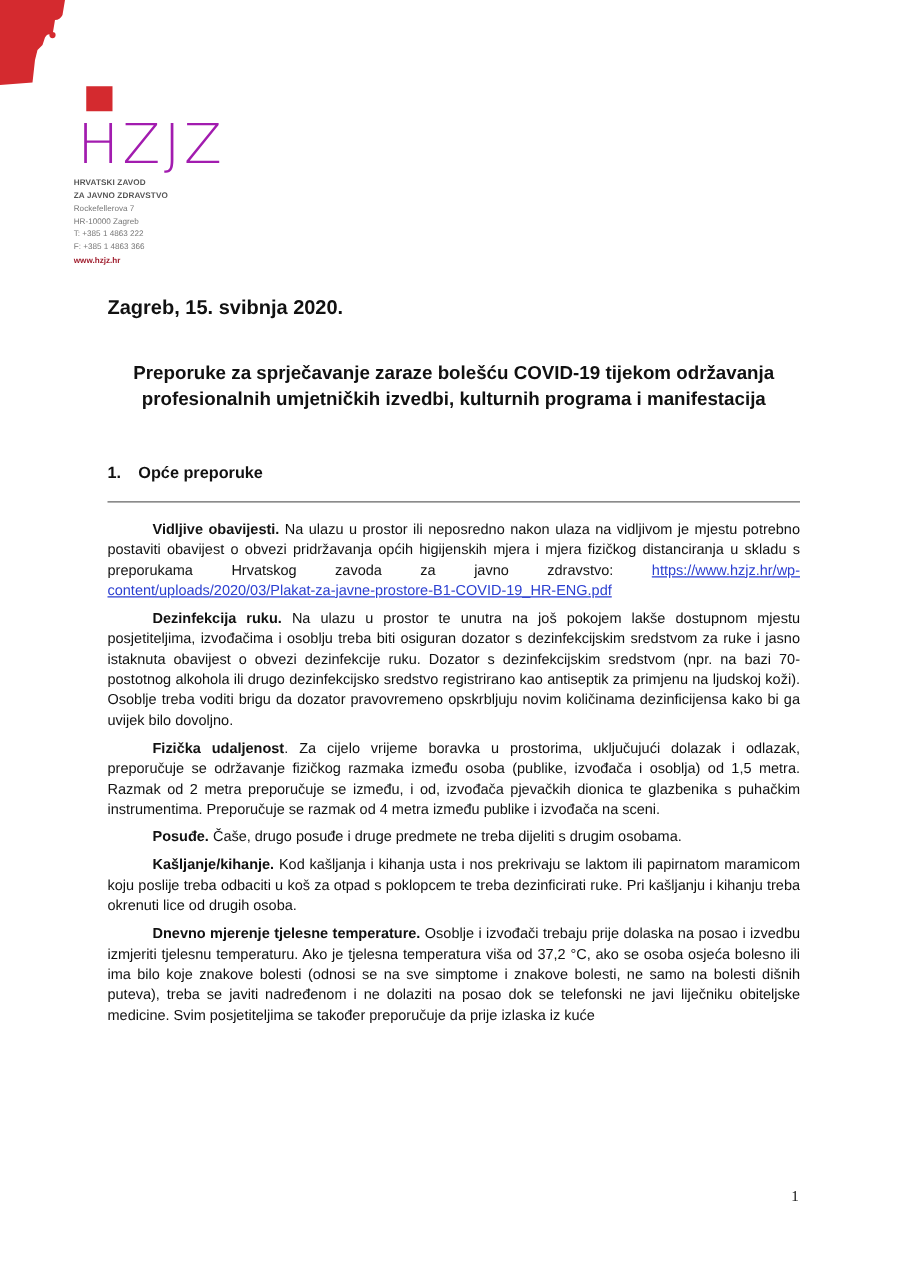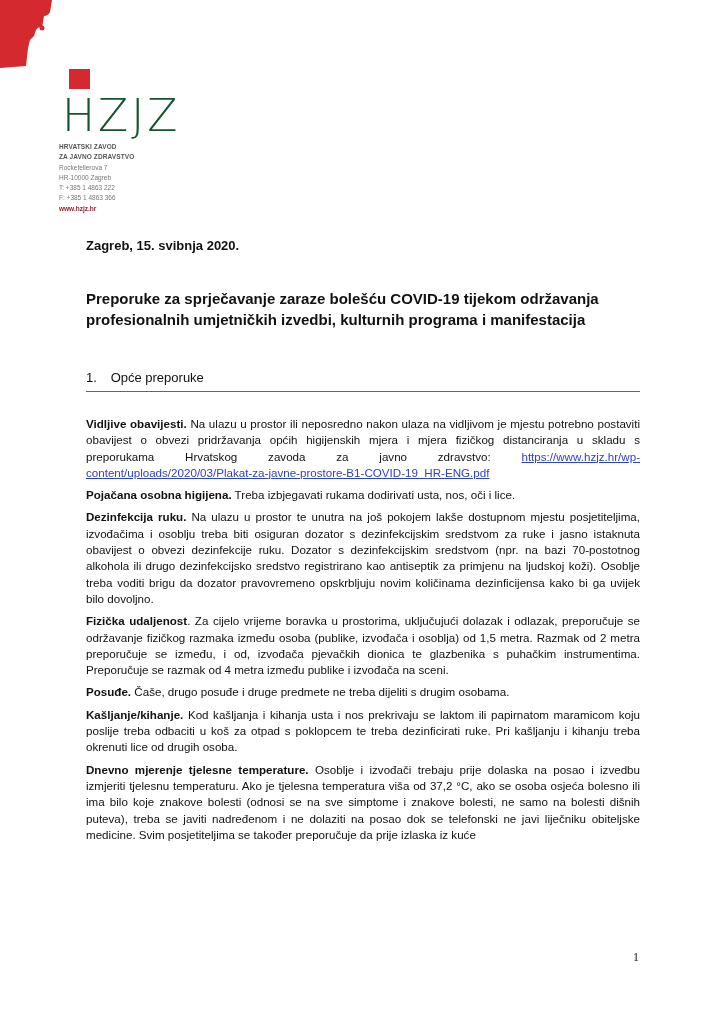--- a/index.html
+++ b/index.html
@@ -4,38 +4,38 @@
 <style>
   html, body { margin: 0; padding: 0; }
   body {
     width: 724px; height: 1024px; background: #ffffff; position: relative; overflow: hidden;
     font-family: "Liberation Sans", sans-serif; color: #111;
   }
   .corner-graphic { position: absolute; left: 0; top: 0; width: 70px; height: 68px; }
   .logo-square { position: absolute; left: 69px; top: 69px; width: 21px; height: 20px; background: #d42a2f; }
   .logo-text {
     position: absolute; left: 62px; top: 94px; font-size: 44px; letter-spacing: 3px;
-    font-family: "DejaVu Sans", sans-serif; font-weight: 300; color: #14532d; line-height: 44px;
+    font-family: "DejaVu Sans", sans-serif; font-weight: 300; color: #a21caf; line-height: 44px;
   }
   .org-block { position: absolute; left: 59px; top: 142px; font-size: 6.5px; line-height: 10.3px; color: #777; }
   .org-block .org-name { color: #555; font-weight: bold; letter-spacing: 0.1px; }
   .org-block .org-web { color: #a01e2e; font-weight: bold; }
-  .date { position: absolute; left: 86px; top: 238px; font-size: 13px; font-weight: bold; }
+  .date { position: absolute; left: 86px; top: 238px; font-size: 16px; font-weight: bold; }
   .title {
-    position: absolute; left: 86px; top: 288px; width: 554px; text-align: left;
+    position: absolute; left: 86px; top: 288px; width: 554px; text-align: center;
     font-size: 15px; font-weight: bold; line-height: 21px;
   }
   .section-heading {
-    position: absolute; left: 86px; top: 370px; width: 554px; font-size: 13px; font-weight: normal;
-    border-bottom: 1.5px solid #666; padding-bottom: 6px;
+    position: absolute; left: 86px; top: 370px; width: 554px; font-size: 13px; font-weight: bold;
+    border-bottom: 1.5px solid #666; padding-bottom: 16px;
   }
   .section-heading .num { display: inline-block; width: 21px; }
   .body { position: absolute; left: 86px; top: 416px; width: 554px; font-size: 11.6px; line-height: 16.3px; text-align: justify; }
   .body p { margin: 0 0 6px 0; }
-  .body b { font-weight: bold; }
+  .body b { font-weight: bold; margin-left: 36px; }
   .body a { color: #2b3fd1; text-decoration: underline; }
   .page-number { position: absolute; left: 633px; top: 950px; font-size: 12px; font-family: "Liberation Serif", serif; }
 </style>
 </head>
 <body>
 
 <svg class="corner-graphic" viewBox="0 0 70 68">
   <path d="M0 0 H52 L50 12 Q48 16 44 16 L42 28 Q38 26 36 30 L34 36 L30 40 L28 48 L26 66 L0 68 Z" fill="#d42a2f"></path>
   <circle cx="42" cy="28" r="2.5" fill="#d42a2f"></circle>
 </svg>
@@ -55,21 +55,20 @@
 <div class="date">Zagreb, 15. svibnja 2020.</div>
 <div class="title">Preporuke za sprječavanje zaraze bolešću COVID-19 tijekom održavanja profesionalnih umjetničkih izvedbi, kulturnih programa i manifestacija</div>
 
 <div class="section-heading">
   <span class="num">1.</span>
   <span>Opće preporuke</span>
 </div>
 
 <div class="body">
   <p><b>Vidljive obavijesti.</b><span> Na ulazu u prostor  ili neposredno nakon ulaza na vidljivom je mjestu potrebno postaviti obavijest o obvezi pridržavanja općih higijenskih mjera i mjera fizičkog distanciranja u skladu s preporukama Hrvatskog zavoda za javno zdravstvo: </span><a>https://www.hzjz.hr/wp-content/uploads/2020/03/Plakat-za-javne-prostore-B1-COVID-19_HR-ENG.pdf</a></p>
-  <p><b>Pojačana osobna higijena.</b><span> Treba izbjegavati rukama dodirivati usta, nos, oči i lice.</span></p>
   <p><b>Dezinfekcija ruku.</b><span> Na ulazu u prostor te unutra na još pokojem lakše dostupnom mjestu posjetiteljima, izvođačima i osoblju treba biti osiguran dozator s dezinfekcijskim sredstvom za ruke i jasno istaknuta obavijest o obvezi dezinfekcije ruku. Dozator s dezinfekcijskim sredstvom (npr. na bazi 70-postotnog alkohola ili drugo dezinfekcijsko sredstvo registrirano kao antiseptik za primjenu na ljudskoj koži). Osoblje treba voditi brigu da dozator pravovremeno opskrbljuju novim količinama dezinficijensa kako bi ga uvijek bilo dovoljno.</span></p>
   <p><b>Fizička udaljenost</b><span>. Za cijelo vrijeme boravka u prostorima, uključujući dolazak i odlazak, preporučuje se održavanje fizičkog razmaka između osoba (publike, izvođača i osoblja) od 1,5 metra. Razmak od 2 metra preporučuje se između, i od, izvođača pjevačkih dionica te glazbenika s puhačkim instrumentima. Preporučuje se razmak od 4 metra između publike i izvođača na sceni.</span></p>
   <p><b>Posuđe.</b><span> Čaše, drugo posuđe i druge predmete ne treba dijeliti s drugim osobama.</span></p>
   <p><b>Kašljanje/kihanje.</b><span> Kod kašljanja i kihanja usta i nos prekrivaju se laktom ili papirnatom maramicom koju poslije treba odbaciti u koš za otpad s poklopcem te treba dezinficirati ruke. Pri kašljanju i kihanju treba okrenuti lice od drugih osoba.</span></p>
   <p><b>Dnevno mjerenje tjelesne temperature.</b><span> Osoblje i izvođači trebaju prije dolaska na posao i izvedbu izmjeriti tjelesnu temperaturu. Ako je tjelesna temperatura viša od 37,2 °C, ako se osoba osjeća bolesno ili ima bilo koje znakove bolesti (odnosi se na sve simptome i znakove bolesti, ne samo na bolesti dišnih puteva), treba se javiti nadređenom i ne dolaziti na posao dok se telefonski ne javi liječniku obiteljske medicine. Svim posjetiteljima se također preporučuje da prije izlaska iz kuće</span></p>
 </div>
 
 <div class="page-number">1</div>
 
 </body></html>

